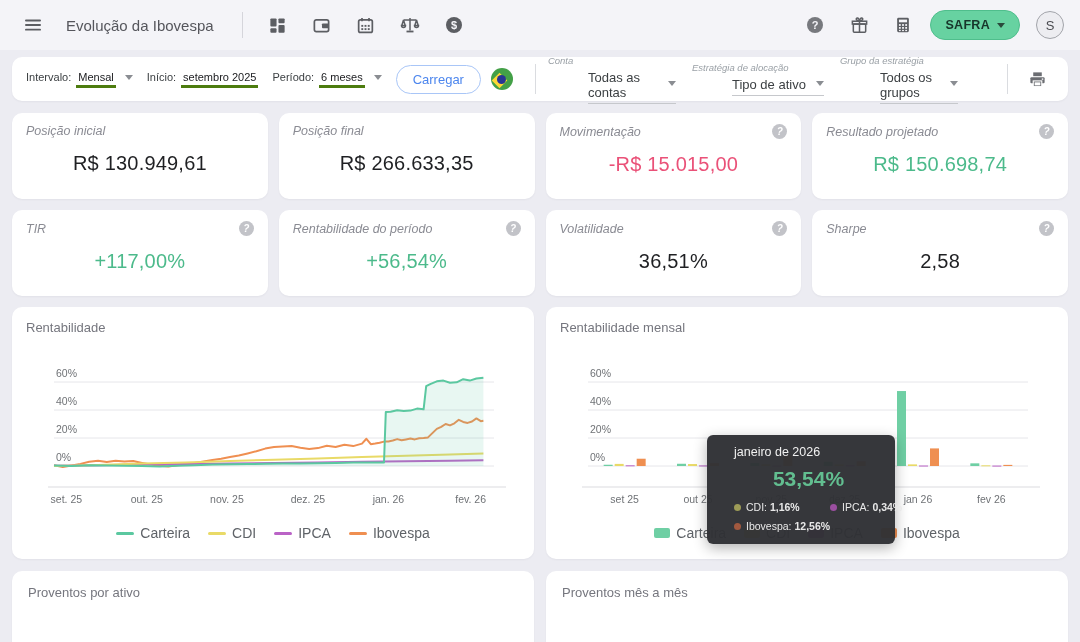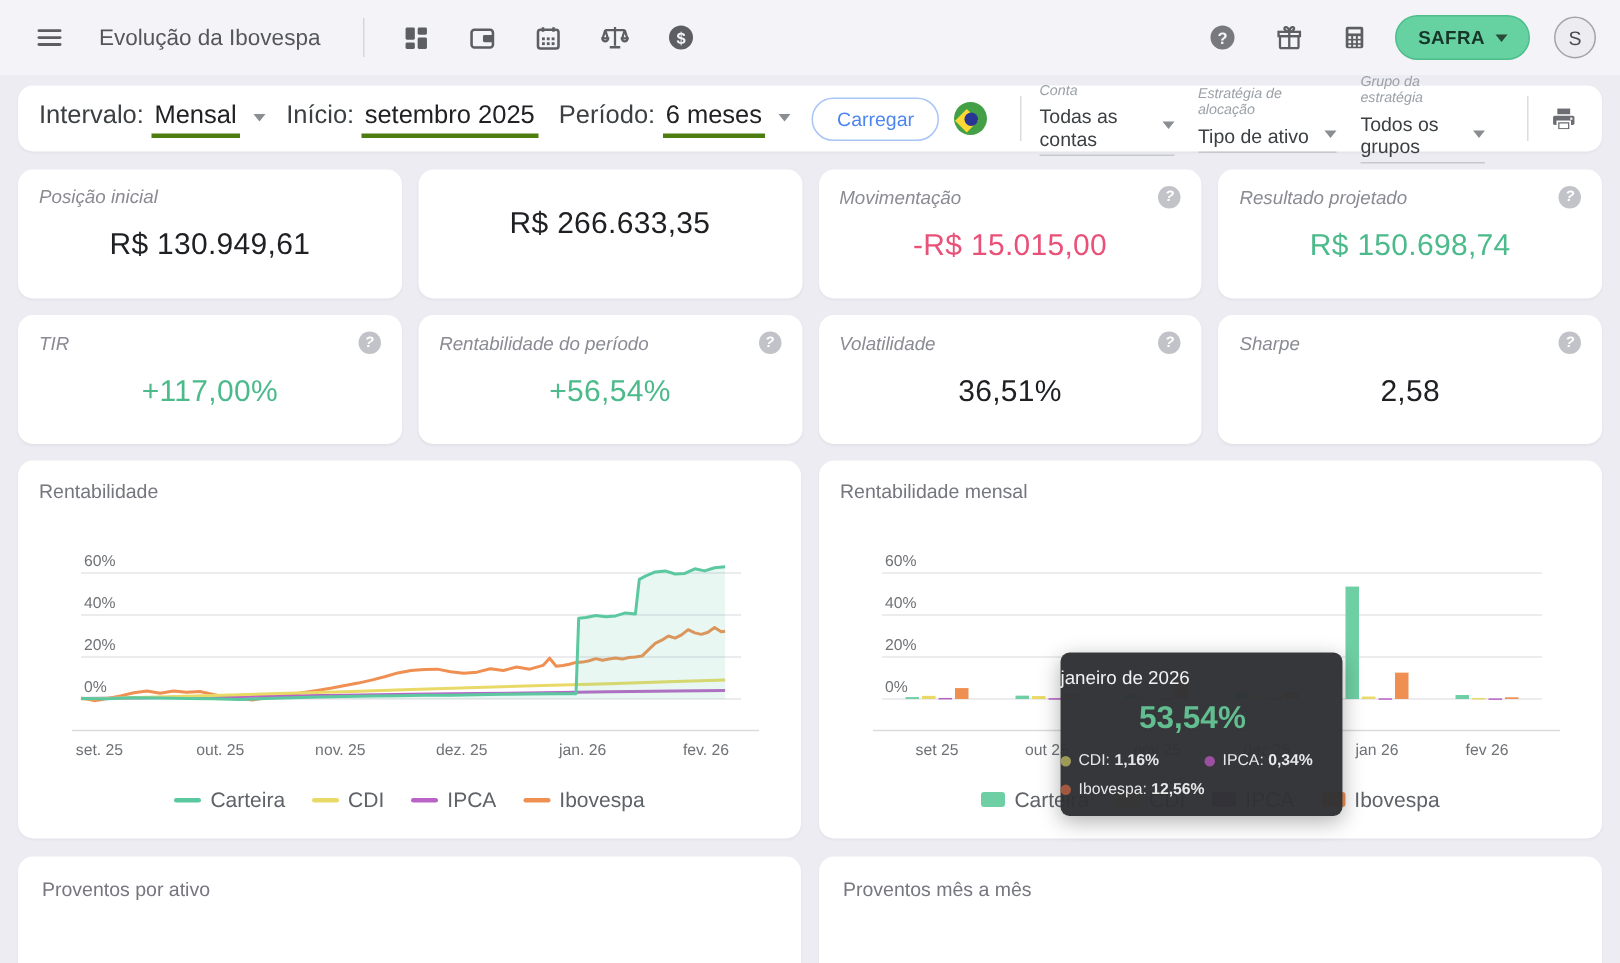--- a/index.html
+++ b/index.html
@@ -12,31 +12,31 @@
   .iconbtn svg { display:block; }
   .app-title { font-size:15px; color:#55565C; margin:0 10px 0 6px; white-space:nowrap; }
   .vdiv { width:1px; height:26px; background:#D5D5DB; margin:0 8px; }
   .spacer { flex:1; }
   .org-btn { display:flex; align-items:center; gap:7px; background:#67D2A1; border:1px solid #4FBE8C; border-radius:16px; padding:7px 14px; font-size:12.5px; font-weight:bold; color:#17352A; cursor:pointer; letter-spacing:.3px; }
   .caret { width:0; height:0; border-left:4px solid transparent; border-right:4px solid transparent; border-top:5px solid #2A4A3C; display:inline-block; }
   .avatar { width:28px; height:28px; border-radius:50%; border:1px solid #A2A4AA; background:#EDEDF1; color:#4A4B50; font-size:13px; display:flex; align-items:center; justify-content:center; margin-left:6px; cursor:pointer; }
 
   
   .filterbar { margin:7px 12px 12px 12px; background:#fff; border-radius:10px; height:44px; display:flex; align-items:center; padding:0 14px; box-shadow:0 1px 2px rgba(40,40,60,.05); }
-  .f-inline { display:flex; align-items:baseline; gap:5px; font-size:17px; color:#3C4043; white-space:nowrap; margin-right:14px;justify-content:space-between; }
+  .f-inline { display:flex; align-items:baseline; gap:5px; font-size:11px; color:#3C4043; white-space:nowrap; margin-right:14px;justify-content:space-between; }
   .f-val { border-bottom:3px solid #4d7c0f; padding:0 2px 2px 2px; color:#202124; cursor:pointer; }
   .f-caret { width:0; height:0; border-left:4px solid transparent; border-right:4px solid transparent; border-top:5px solid #8A8D92; display:inline-block; margin-left:4px; position:relative; top:-1px; cursor:pointer; }
   .load-btn { border:1.5px solid #A9C6F7; background:#fff; color:#4C86EE; font-size:13px; border-radius:15px; padding:6px 16px; cursor:pointer; margin-right:10px; }
   .flag { width:22px; height:22px; border-radius:50%; background:#43A047; position:relative; margin-right:10px; cursor:pointer; flex:none; }
   .flag::before { content:""; position:absolute; left:3px; top:7px; width:11px; height:11px; background:#FDD835; transform:rotate(45deg); }
   .flag::after { content:""; position:absolute; left:6.5px; top:6.5px; width:9px; height:9px; border-radius:50%; background:#283593; }
   .f-divider { width:1px; height:30px; background:#DADCE0; margin:0 12px; }
   .f-select { display:flex; flex-direction:column; margin-right:16px; cursor:pointer; }
   .f-select .lbl { font-size:9.5px; color:#9AA0A6; margin-bottom:4px;font-style:italic; }
-  .f-select .valrow { display:flex; align-items:center; justify-content:space-between; border-bottom:1px solid #C6C8CC; padding-bottom:3px; font-size:13px; color:#3C4043; }
+  .f-select .valrow { display:flex; align-items:center; justify-content:space-between; border-bottom:1px solid #C6C8CC; padding-bottom:3px; font-size:13px; color:#3C4043;margin-left:40px; }
   .w130 { width:128px; } .w135 { width:132px; } .w120 { width:118px; }
 
   
   .stats-grid { display:grid; grid-template-columns:repeat(4,1fr); gap:11px; margin:0 12px 11px 12px; }
   .stat-card { background:#fff; border-radius:10px; padding:11px 14px 14px 14px; height:86px; box-shadow:0 1px 2px rgba(40,40,60,.05); }
   .stat-top { display:flex; justify-content:space-between; align-items:flex-end;font-style:italic; }
   .stat-label { font-size:12.5px; color:#8A8B93; }
   .help-dot { width:15px; height:15px; border-radius:50%; background:#C2C3C8; color:#fff; font-size:10px; font-weight:bold; display:flex; align-items:center; justify-content:center; cursor:pointer; flex:none; }
   .stat-value { text-align:center; font-size:20px; margin-top:14px; letter-spacing:.2px; }
   .tone-neutral { color:#1F2023; } .tone-negative { color:#EA5178; } .tone-positive { color:#4CBA8B; }
@@ -45,21 +45,21 @@
   .charts-row { display:grid; grid-template-columns:1fr 1fr; gap:12px; margin:0 12px 12px 12px; }
   .chart-card { background:#fff; border-radius:10px; padding:13px 14px 8px 14px; height:252px; position:relative; box-shadow:0 1px 2px rgba(40,40,60,.05); }
   .chart-title { font-size:13px; color:#75767E; }
   .chart-card svg { display:block; width:100%; height:188px; margin-top:2px; }
   .legend { display:flex; justify-content:center; gap:18px; align-items:center; height:16px; }
   .legend-item { display:flex; align-items:center; gap:6px; font-size:14px; color:#5F6368; cursor:pointer; }
   .sw-line { width:18px; height:3px; border-radius:2px; display:inline-block; }
   .sw-rect { width:16px; height:10px; border-radius:2px; display:inline-block; }
 
   
-  .chart-tooltip { position:absolute; left:161px; top:128px; width:188px; background:rgba(48,49,53,.97); border-radius:6px; padding:10px 12px 12px 0; color:#fff; box-shadow:0 4px 14px rgba(0,0,0,.3); z-index:5; }
+  .chart-tooltip { position:absolute; left:161px; top:128px; width:188px; background:rgba(48,49,53,.97); border-radius:6px; padding:10px 12px 12px 27px; color:#fff; box-shadow:0 4px 14px rgba(0,0,0,.3); z-index:5; }
   .tt-title { font-size:12.5px; color:#F1F1F1; }
   .tt-value { text-align:center; font-size:21px; font-weight:bold; color:#62BE90; margin:8px 0 10px 0; }
   .tt-items { display:grid; grid-template-columns:1fr 1fr; row-gap:7px; }
   .tt-item { display:flex; align-items:center; gap:5px; font-size:10.5px; color:#E8E8E8; white-space:nowrap; }
   .tt-dot { width:7px; height:7px; border-radius:50%; flex:none; }
   .tt-item b { font-weight:bold; }
 
   
   .bottom-row { display:grid; grid-template-columns:1fr 1fr; gap:12px; margin:0 12px; }
   .bottom-card { background:#fff; border-radius:10px; padding:14px 16px; height:120px; box-shadow:0 1px 2px rgba(40,40,60,.05); }
@@ -239,20 +239,23 @@
 </div>
 
 <div class="stats-grid" id="statsGrid">
     <div class="stat-card">
       <div class="stat-top">
         <span class="stat-label">Posição inicial</span>
       </div>
       <div class="stat-value tone-neutral">R$ 130.949,61</div>
     </div>
     <div class="stat-card">
+      <div class="stat-top">
+        <span class="stat-label">Posição final</span>
+      </div>
       <div class="stat-value tone-neutral">R$ 266.633,35</div>
     </div>
     <div class="stat-card">
       <div class="stat-top">
         <span class="stat-label">Movimentação</span>
         <span class="help-dot">?</span>
       </div>
       <div class="stat-value tone-negative">-R$ 15.015,00</div>
     </div>
     <div class="stat-card">

